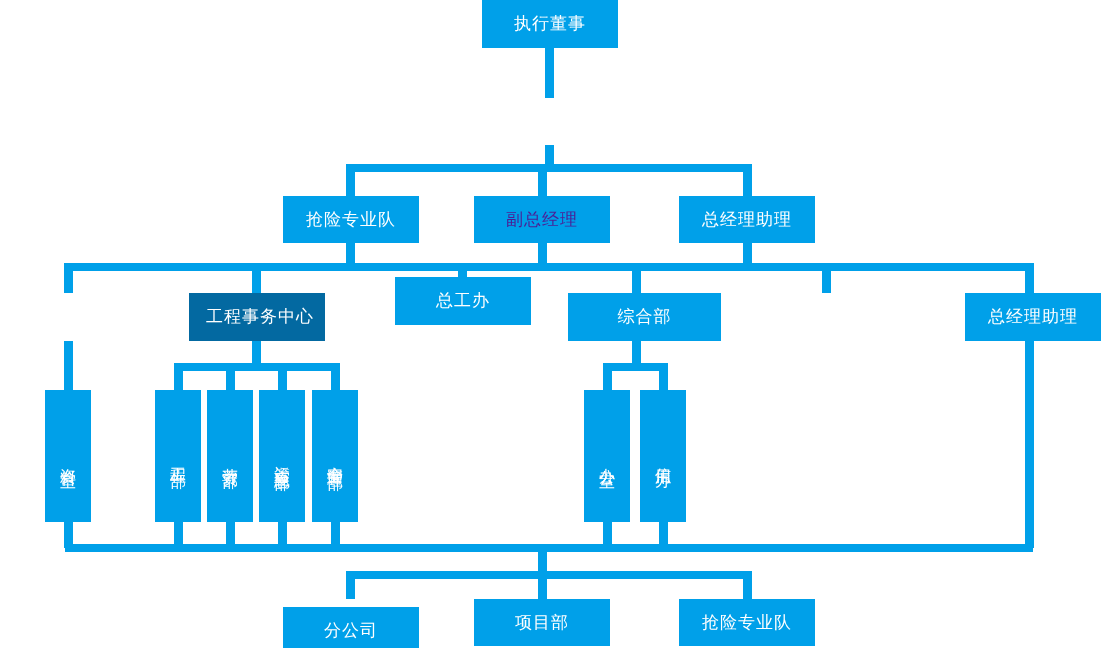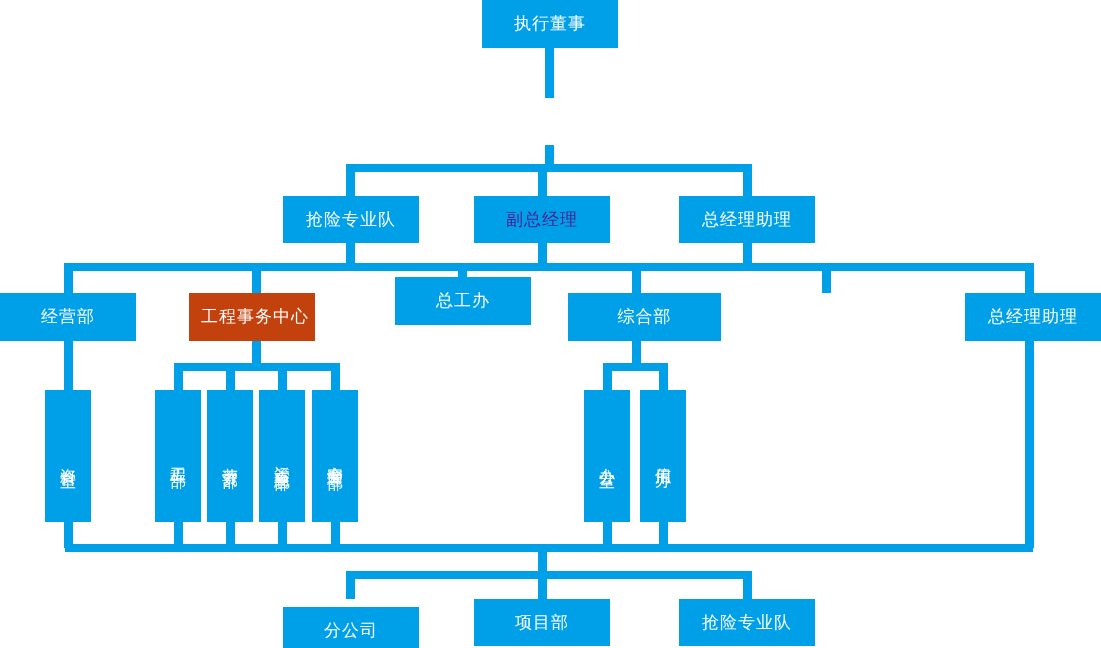--- a/index.html
+++ b/index.html
@@ -104,23 +104,22 @@
 
   <div class="node" style="left: 482px; top: 0px; width: 136px; height: 48px; background: rgb(0, 160, 233); color: rgb(255, 255, 255);">执行董事</div>
 
 
   <div class="node" style="left: 283px; top: 196px; width: 136px; height: 47px; background: rgb(0, 160, 233); color: rgb(255, 255, 255);">抢险专业队</div>
 
   <div class="node" style="left: 474px; top: 196px; width: 136px; height: 47px; background: rgb(0, 160, 233); color: #4c1d95;">副总经理</div>
 
   <div class="node" style="left: 679px; top: 196px; width: 136px; height: 47px; background: rgb(0, 160, 233); color: rgb(255, 255, 255);">总经理助理</div>
 
-  <div class="node" style="left: 0px; top: 293px; width: 136px; height: 48px; background: rgb(0, 160, 233); color: rgb(255, 255, 255);">经营部</div>
 
-  <div class="node" style="left: 189px; top: 293px; width: 126px; height: 48px; background: #c2410c; color: rgb(255, 255, 255); padding-left: 6px;">工程事务中心</div>
+  <div class="node" style="left: 189px; top: 293px; width: 136px; height: 48px; background: #0369a1; color: rgb(255, 255, 255); padding-left: 6px;">工程事务中心</div>
 
   <div class="node" style="left: 395px; top: 277px; width: 136px; height: 48px; background: rgb(0, 160, 233); color: rgb(255, 255, 255);">总工办</div>
 
   <div class="node" style="left: 568px; top: 293px; width: 153px; height: 48px; background: rgb(0, 160, 233); color: rgb(255, 255, 255);">综合部</div>
 
 
   <div class="node" style="left: 965px; top: 293px; width: 136px; height: 48px; background: rgb(0, 160, 233); color: rgb(255, 255, 255);">总经理助理</div>
 
   <div class="node vert" style="left: 45px; top: 390px; width: 46px; height: 132px; background: rgb(0, 160, 233); color: rgb(255, 255, 255);">资料室</div>
 

